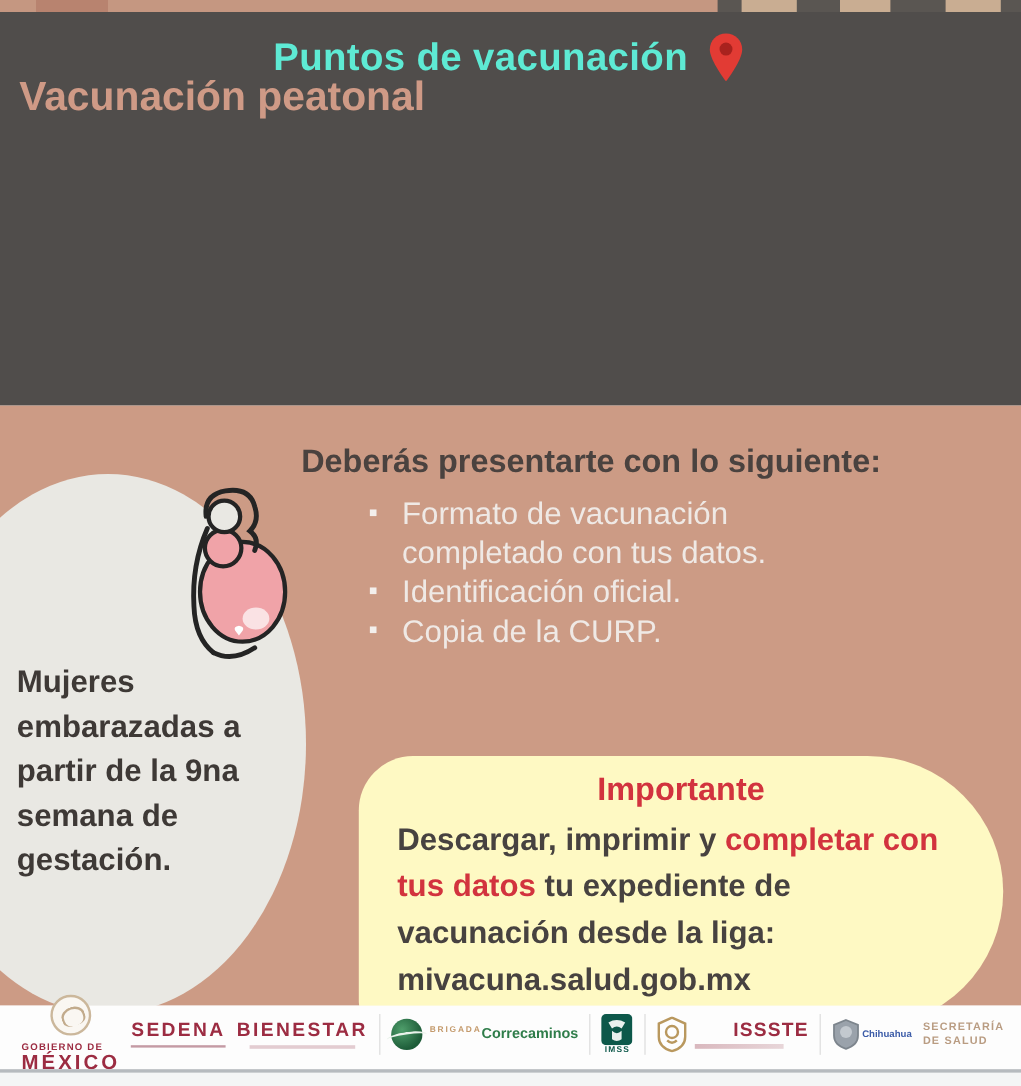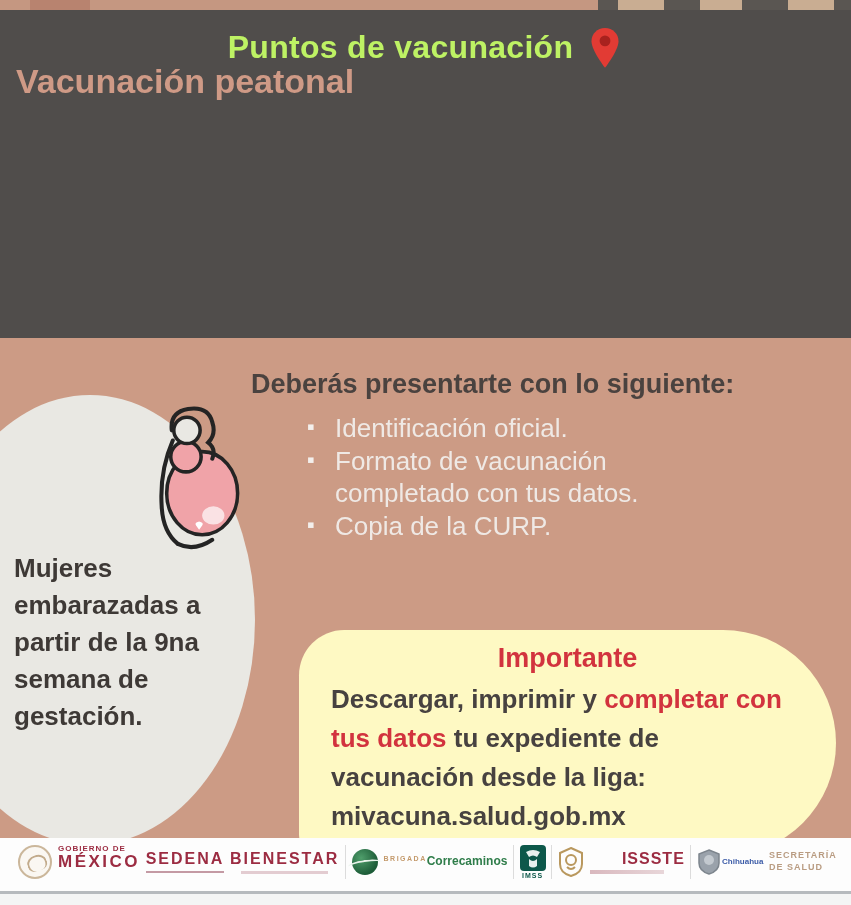--- a/index.html
+++ b/index.html
@@ -12,21 +12,21 @@
   .top-strip .seg { position:absolute; top:0; height:10px; }
   .ts-dark { left:598px; width:253px; background:#5a5652; }
   .ts-tan1 { left:618px; width:46px; background:#c9ad92; }
   .ts-tan2 { left:700px; width:42px; background:#c9ad92; }
   .ts-tan3 { left:788px; width:46px; background:#c9ad92; }
   .ts-red  { left:30px;  width:60px; background:#a96b58; opacity:.45; }
 
   
   .dark-section { position:absolute; left:0; top:10px; width:851px; height:328px; background:#504d4b; }
   .title-row { position:absolute; left:0; top:12px; width:100%; display:flex; justify-content:center; align-items:center; gap:14px; }
-  .main-title { color:#bef264; font-size:32px; font-weight:bold; letter-spacing:.3px; }
+  .main-title { color:#5eead4; font-size:32px; font-weight:bold; letter-spacing:.3px; }
   .pin-icon { width:36px; height:46px; margin-top:4px; }
   .subtitle { position:absolute; left:16px; top:52px; color:#cf9a86; font-size:34px; font-weight:bold; }
   .loc-list { position:absolute; left:30px; top:104px; list-style:none; }
   .loc-list li { position:relative; padding-left:45px; color:#f1efee; font-size:27px; line-height:40px; font-weight:500; }
   .loc-list li::before { content:"•"; position:absolute; left:22px; color:#f1efee; }
 
   
   .salmon-section { position:absolute; left:0; top:338px; width:851px; height:500px; background:#cc9b85; }
   .req-heading { position:absolute; left:251px; top:31px; color:#4a423f; font-size:27px; font-weight:bold; }
 
@@ -38,21 +38,21 @@
   .req-list li { position:relative; padding-left:32px; color:#efe9e5; font-size:26px; line-height:32px; font-weight:500; margin-bottom:1px; }
   .req-list li::before { content:"▪"; position:absolute; left:4px; top:-1px; color:#f3efec; font-size:22px; }
 
   .imp-box { position:absolute; left:299px; top:292px; width:537px; height:226px; background:#fef9c3; border-radius:60px 150px 150px 28px; }
   .imp-title { margin-top:13px; text-align:center; color:#d2333e; font-size:27px; font-weight:bold; }
   .imp-text { margin:6px 40px 0 32px; color:#474240; font-size:26px; font-weight:bold; line-height:39px; }
   .imp-text .red { color:#d2333e; }
 
   
   .footer { position:absolute; left:0; top:838px; width:851px; height:53px; background:#fdfdfd; display:flex; align-items:center; justify-content:space-between; padding:0 14px 6px 18px; }
-  .flogo { display:flex; align-items:flex-start; gap:6px; }
+  .flogo { display:flex; align-items:center; gap:6px;flex-direction:column; }
   .fdivider { width:1px; height:34px; background:#dcdcdc; }
   .eagle-circle { width:34px; height:34px; border-radius:50%; border:2px solid #cbb79b; position:relative; background:#faf7f2; }
   .eagle-circle::after { content:""; position:absolute; left:7px; top:8px; width:16px; height:14px; border-radius:50% 50% 40% 40%; border:2px solid #c2ab8c; border-bottom:none; transform:rotate(-18deg); }
   .gx-text { display:flex; flex-direction:column; line-height:1; }
   .gx-line1 { font-size:8px; font-weight:bold; color:#9c2c42; letter-spacing:1px; }
   .gx-line2 { font-size:17px; font-weight:bold; color:#9c2c42; letter-spacing:2.5px; }
   .wordmark { display:flex; flex-direction:column; align-items:center; gap:3px; }
   .wm-label { font-size:16px; font-weight:bold; color:#9c2c42; letter-spacing:2px; }
   .wm-rule { width:100%; height:2px; background:#c49aa4; }
   .wm-sub { width:80%; height:3px; background:#e3ccd1; }
@@ -116,22 +116,22 @@
       <circle cx="67" cy="26" r="13" fill="#e9e8e3" stroke="#242424" stroke-width="3.5"></circle>
       <path d="M53,36 Q40,66 42,100 Q43,126 58,138" fill="none" stroke="#242424" stroke-width="4" stroke-linecap="round"></path>
       <path d="M58,138 Q74,146 92,134" fill="none" stroke="#242424" stroke-width="4" stroke-linecap="round"></path>
       <path d="M76,120 l3,4 l3,-4 q2,-3 -3,-4 q-5,1 -3,4 Z" fill="#fff"></path>
     </svg>
 
     <div class="eligibility">Mujeres embarazadas a partir de la 9na semana de gestación.</div>
 
     <ul class="req-list">
 
-    <li>Identificación oficial.</li>
-        <li>Formato de vacunación completado con tus datos.</li>
+    <li>Formato de vacunación completado con tus datos.</li>
+        <li>Identificación oficial.</li>
         <li>Copia de la CURP.</li>
       </ul>
 
     <div class="imp-box">
       <div class="imp-title">Importante</div>
       <div class="imp-text"><span>Descargar, imprimir y </span><span class="red">completar con tus datos</span><span> tu expediente de vacunación desde la liga: mivacuna.salud.gob.mx</span></div>
     </div>
   </div>
 
   <div class="footer">

